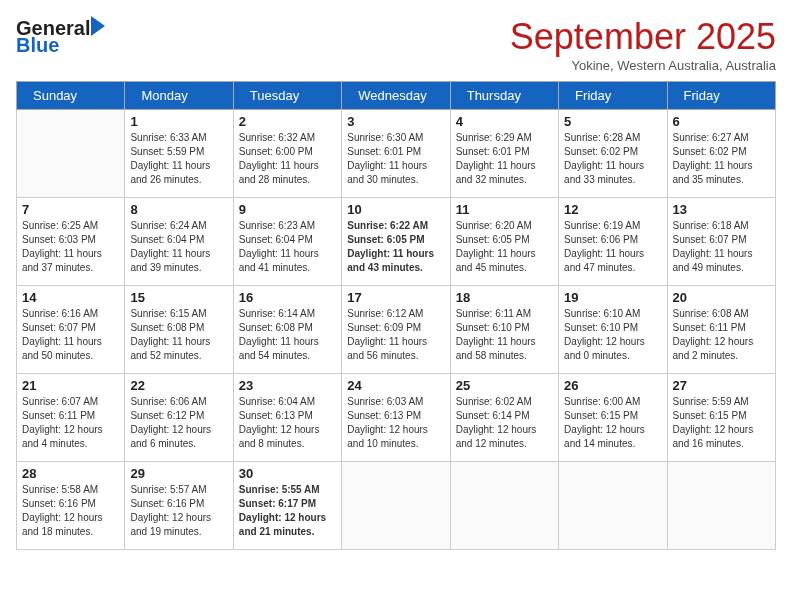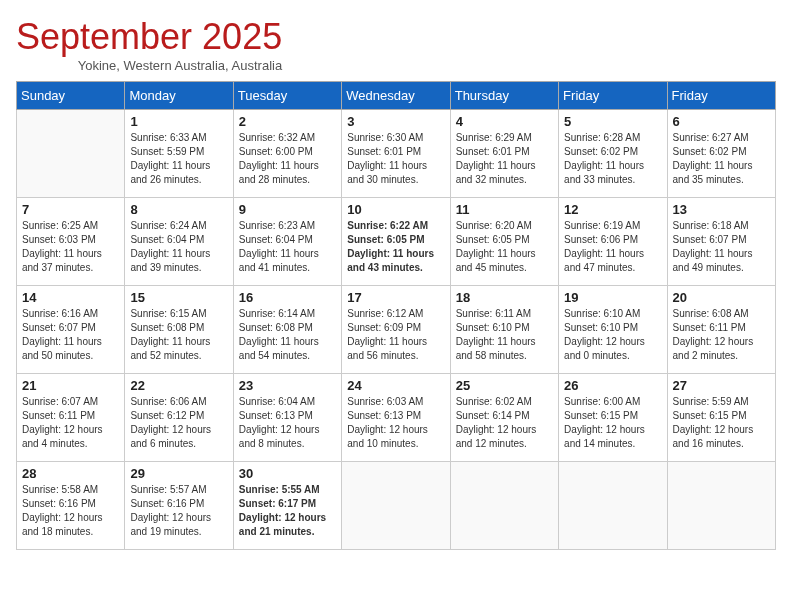--- a/index.html
+++ b/index.html
@@ -29,21 +29,21 @@
       color: #555;
     }
     .calendar {
       width: 100%;
       border-collapse: collapse;
       font-size: 11px;
     }
     .calendar th {
       background: #1565c0;
       color: #fff;
-      padding: 6px 4px;
+      padding: 6px 16px;
       text-align: left;
       font-size: 13px;
       font-weight: normal;
       border: 1px solid #aaa;
     }
     .calendar td {
       border: 1px solid #ccc;
       vertical-align: top;
       padding: 4px 5px;
       width: calc(100% / 7);
@@ -82,20 +82,31 @@
       font-size: 20px;
       font-weight: bold;
       color: #1565c0;
       margin-top: -4px;
     }
   </style>
 </head>
 <body>
 
 <div class="header-area">
+  <div class="logo-wrapper">
+    <div class="logo-top">
+      <span class="logo-general">General</span>
+      <span style="display:inline-block;margin-left:1px;vertical-align:middle;">
+        <svg width="18" height="20" viewBox="0 0 18 20">
+          <polygon points="0,0 14,10 0,20" fill="#1565c0"></polygon>
+        </svg>
+      </span>
+    </div>
+    <div class="logo-bottom">Blue</div>
+  </div>
   <div class="title-area">
     <div class="month-title">September 2025</div>
     <div class="subtitle">Yokine, Western Australia, Australia</div>
   </div>
 </div>
 
 <table class="calendar">
   <thead>
     <tr>
     <th>Sunday</th>

